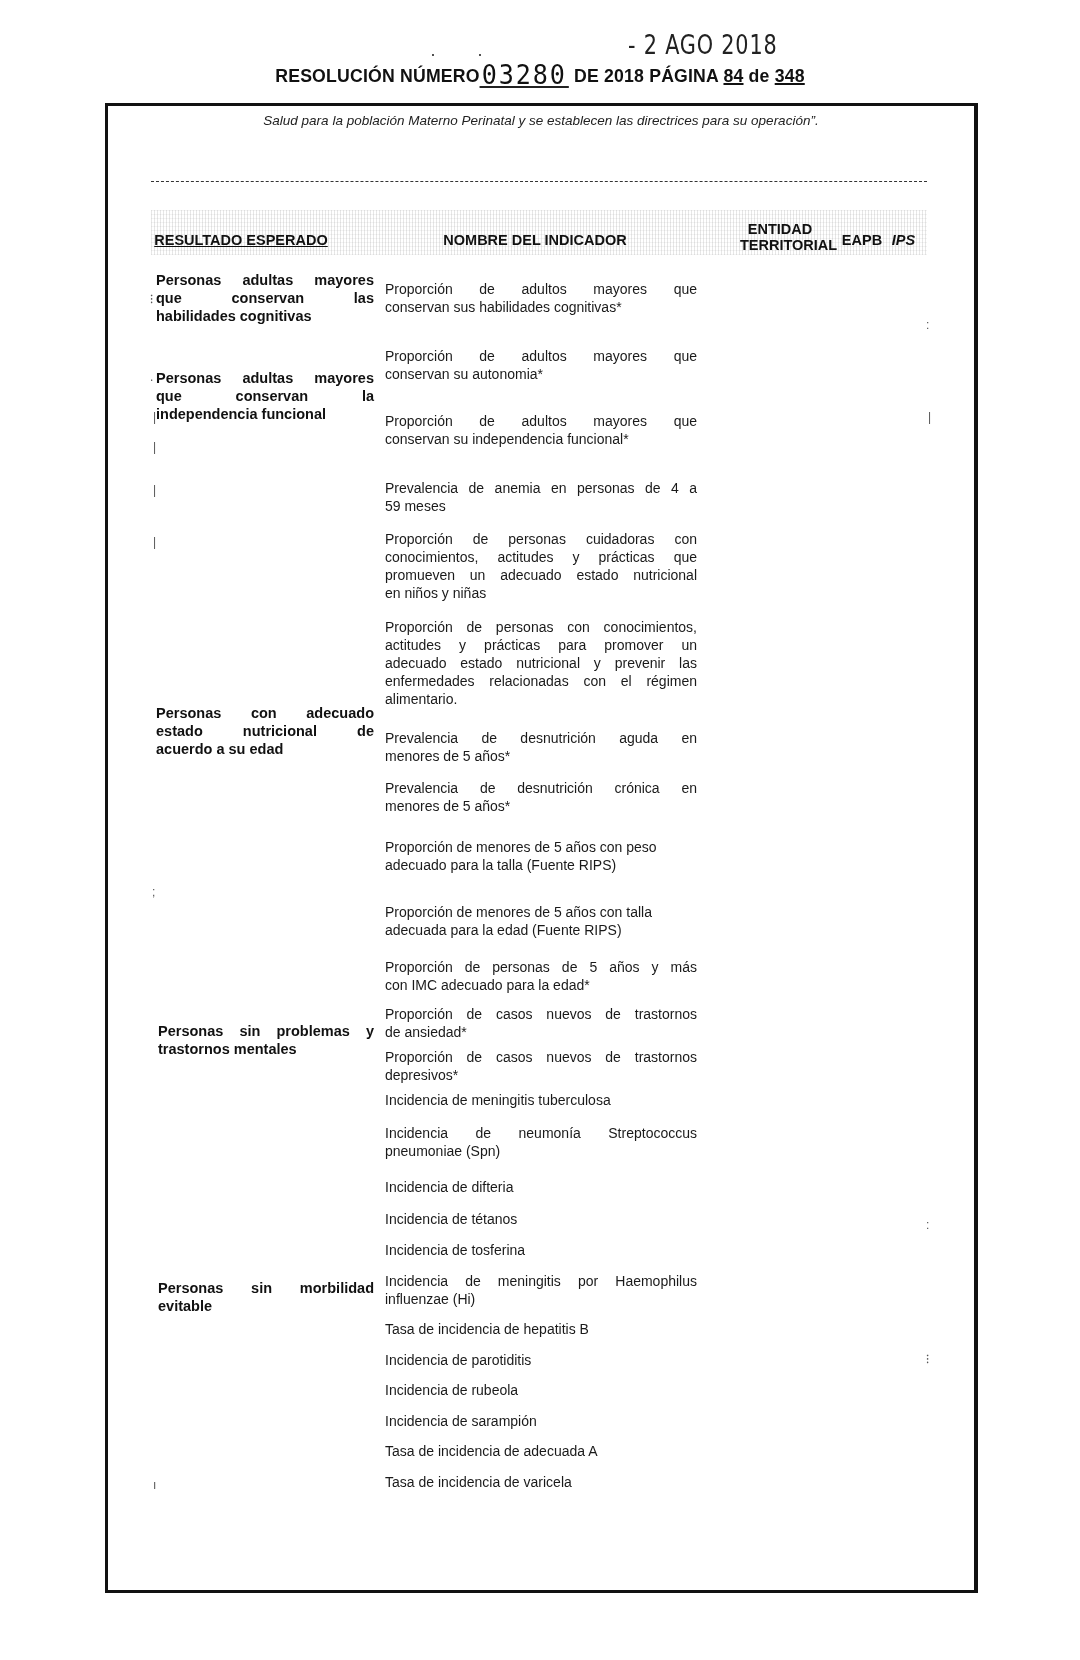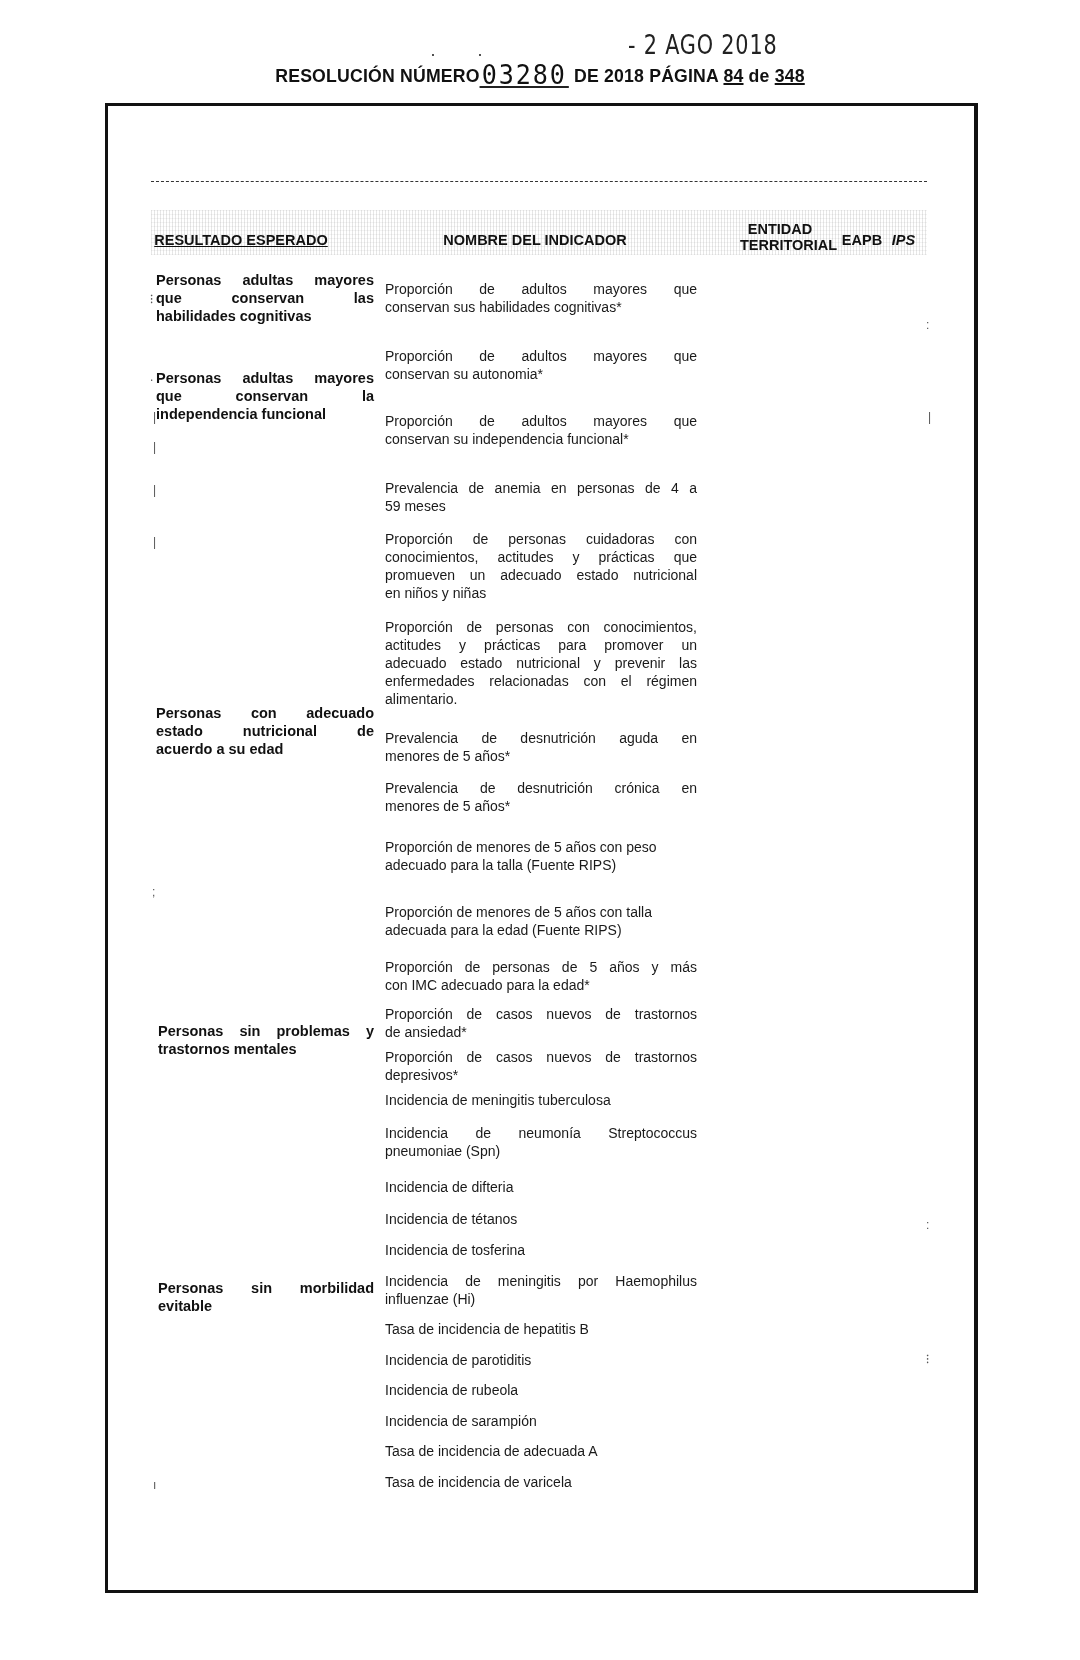--- a/index.html
+++ b/index.html
@@ -73,20 +73,21 @@
   <span>RESOLUCIÓN NÚMERO</span><span class="num">03280</span>
   <span>DE 2018 PÁGINA</span>
   <u>84</u>
   <span>de</span>
   <u>348</u>
 </div>
 
 <div class="frame"></div>
 
 <div class="continuation">
+  <div><em>Salud para la población Materno Perinatal y se establecen las directrices para su operación”.</em></div>
 </div>
 <div class="dashed-rule"></div>
 
 <div class="table-header"></div>
 <div class="th resultado">RESULTADO ESPERADO</div>
 <div class="th nombre">NOMBRE DEL INDICADOR</div>
 <div class="th entidad">
   <div>ENTIDAD</div>
   <div>TERRITORIAL</div>
 </div>

